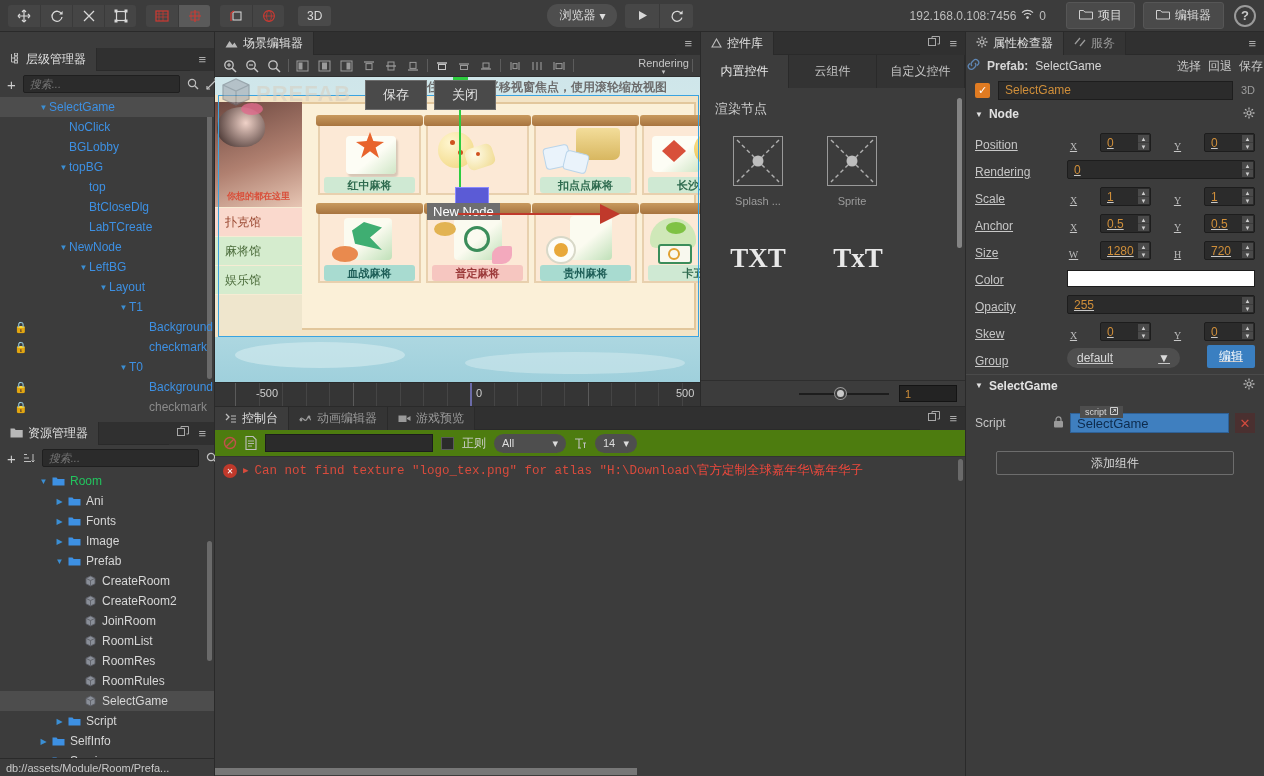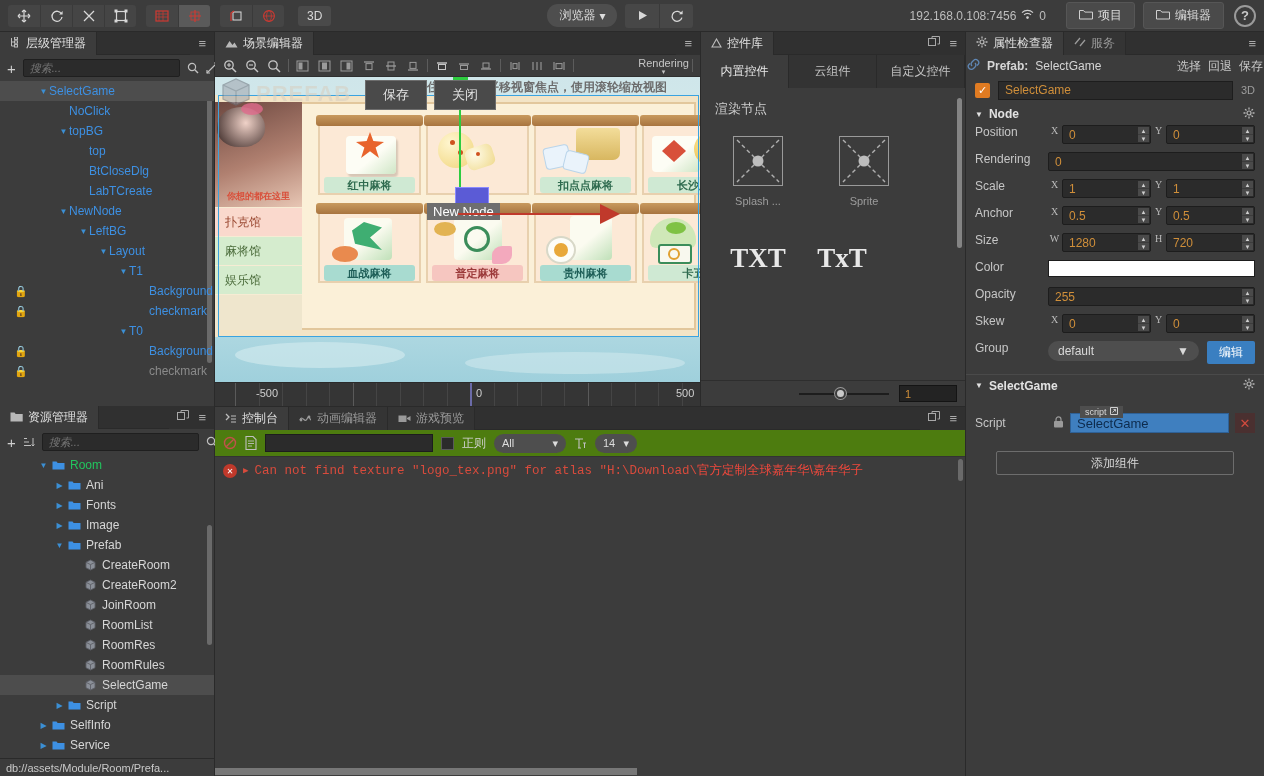--- a/index.html
+++ b/index.html
@@ -131,21 +131,21 @@
   
   .wl{ width:265px; flex:none; display:flex; flex-direction:column; border-left:1px solid #2a2a2a; background:#3c3c3c;}
   .wltabs{ display:flex; height:33px; flex:none; background:#303030; }
   .wltab{
     flex:1; display:flex; align-items:center; justify-content:center; font-size:12px;
     color:#c3c3c3; cursor:pointer; background:#333; border-right:1px solid #2a2a2a;
   }
   .wltab.active{ background:#3c3c3c; color:#e8e8e8; }
   .wlbody{ flex:1; position:relative; overflow:hidden; padding:12px 14px; }
   .wlsection{ font-size:13px; color:#cfcfcf; margin-bottom:18px; }
-  .wlgrid{ display:flex; gap:44px; padding-left:12px;}
+  .wlgrid{ display:flex; gap:32px; padding-left:12px;}
   .wlitem{ width:62px; text-align:center; cursor:pointer; }
   .wlicon{ width:50px;height:50px;border:1px solid #9a9a9a; margin:0 auto 9px; position:relative; }
   .wlicon .dot{ position:absolute; left:50%; top:50%; width:11px;height:11px;border-radius:50%;background:#bdbdbd; transform:translate(-50%,-50%);}
   .wlname{ font-size:11px; color:#9c9c9c; }
   .wltxt{ font-family:"Liberation Serif", serif; font-size:27px; color:#e8e8e8; font-weight:bold; }
   .wlfoot{
     height:26px; background:#3c3c3c; border-top:1px solid #2e2e2e; display:flex; align-items:center;
     justify-content:flex-end; gap:10px; padding:0 8px; flex:none;
   }
   .slider{ width:90px; height:2px; background:#1d1d1d; position:relative; }
@@ -159,21 +159,21 @@
   .nodenamerow{ height:26px; display:flex; align-items:center; gap:8px; padding:0 9px;}
   .chk{ width:15px;height:15px;background:#e07b22;border-radius:2px;display:flex;align-items:center;justify-content:center;color:#fff;font-size:11px;cursor:pointer;}
   .nameinput{
     flex:1; height:19px; background:#2b2b2b; border:1px solid #1d1d1d; color:#d08f3a; font-size:12px;
     padding:0 6px; outline:none;
   }
   .seclabel{
     height:22px; display:flex; align-items:center; gap:6px; padding:0 9px; font-size:12px; color:#e2e2e2; font-weight:bold;
   }
   .seclabel .gear{ margin-left:auto; color:#b5b5b5; cursor:pointer;}
-  .prow{ height:27px; display:flex; align-items:flex-start; padding:0 9px; gap:1px; }
+  .prow{ height:27px; display:flex; align-items:flex-end; padding:0 9px; gap:20px;text-decoration:underline; }
   .plab{ width:72px; font-size:12px; color:#c6c6c6; flex:none;}
   .axis{ width:13px; font-size:10px; color:#bbb; font-family:"Liberation Serif",serif; text-align:center; flex:none;}
   .num{
     position:relative; flex:1; height:19px; background:#2b2b2b; border:1px solid #1d1d1d; border-radius:2px;
     display:flex; align-items:center; padding:0 14px 0 6px; color:#d08f3a; font-size:12px; cursor:text; min-width:0;
   }
   .spin{ position:absolute; right:1px; top:1px; bottom:1px; width:11px; background:#4a4a4a; display:flex;flex-direction:column;}
   .spin div{ flex:1; display:flex;align-items:center;justify-content:center; color:#cfcfcf; font-size:6px; line-height:1; cursor:pointer;}
   .spin div:first-child{ border-bottom:1px solid #3c3c3c;}
   .colorfield{ flex:1; height:17px; background:#fff; border:1px solid #1d1d1d; cursor:pointer;}
@@ -345,21 +345,21 @@
       </span>
       <span>编辑器</span>
     </div>
     <div class="helpbtn">?</div>
   </div>
 
   <div class="body">
 
     <div class="colL">
 
-      <div class="panel" style="height:374px;">
+      <div class="panel" style="height:374px;margin-top:16px;">
         <div class="tabrow">
           <div class="tab active">
             <span>
               <svg width="11" height="11" viewBox="0 0 11 11">
                   <g stroke="#bdbdbd" stroke-width="1" fill="none">
                     <path d="M1.5 1v8h3M1.5 5h3"></path>
                     <rect x="4.5" y="0" width="3" height="2.4"></rect>
                     <rect x="4.5" y="3.8" width="3" height="2.4"></rect>
                     <rect x="4.5" y="7.6" width="3" height="2.4"></rect>
                   </g>
@@ -398,20 +398,25 @@
           <div class="vscroll" style="top:2px;height:280px;"></div>
         <div class="trow selected">
               <span style="width:38px"></span>
               <span class="arrow">▼</span>
               <span class="nodelabel">SelectGame</span>
             </div>
             <div class="trow">
               <span style="width:58px"></span>
               <span class="arrow"></span>
               <span class="nodelabel">NoClick</span>
+            </div>
+            <div class="trow">
+              <span style="width:58px"></span>
+              <span class="arrow"></span>
+              <span class="nodelabel">BGLobby</span>
             </div>
             <div class="trow">
               <span style="width:58px"></span>
               <span class="arrow">▼</span>
               <span class="nodelabel">topBG</span>
             </div>
             <div class="trow">
               <span style="width:78px"></span>
               <span class="arrow"></span>
               <span class="nodelabel">top</span>
@@ -992,21 +997,21 @@
                   <svg width="48" height="48" viewBox="0 0 48 48" style="position:absolute;left:0;top:0">
                       <g stroke="#b0b0b0" stroke-width="1.4" stroke-dasharray="4 3">
                         <path d="M3 3L45 45M45 3L3 45"></path>
                       </g>
                     </svg>
                   <span class="dot"></span>
                 </div>
                 <div class="wlname">Sprite</div>
               </div>
             </div>
-            <div class="wlgrid" style="margin-top:36px;gap:22px;">
+            <div class="wlgrid" style="margin-top:36px;gap:38px;">
               <div class="wlitem">
                 <div class="wltxt">TXT</div>
               </div>
               <div class="wlitem">
                 <div class="wltxt">TxT</div>
               </div>
             </div>
             <div class="vscroll" style="right:3px;top:10px;height:150px;background:#848484;"></div>
           </div>
           <div class="wlfoot">

